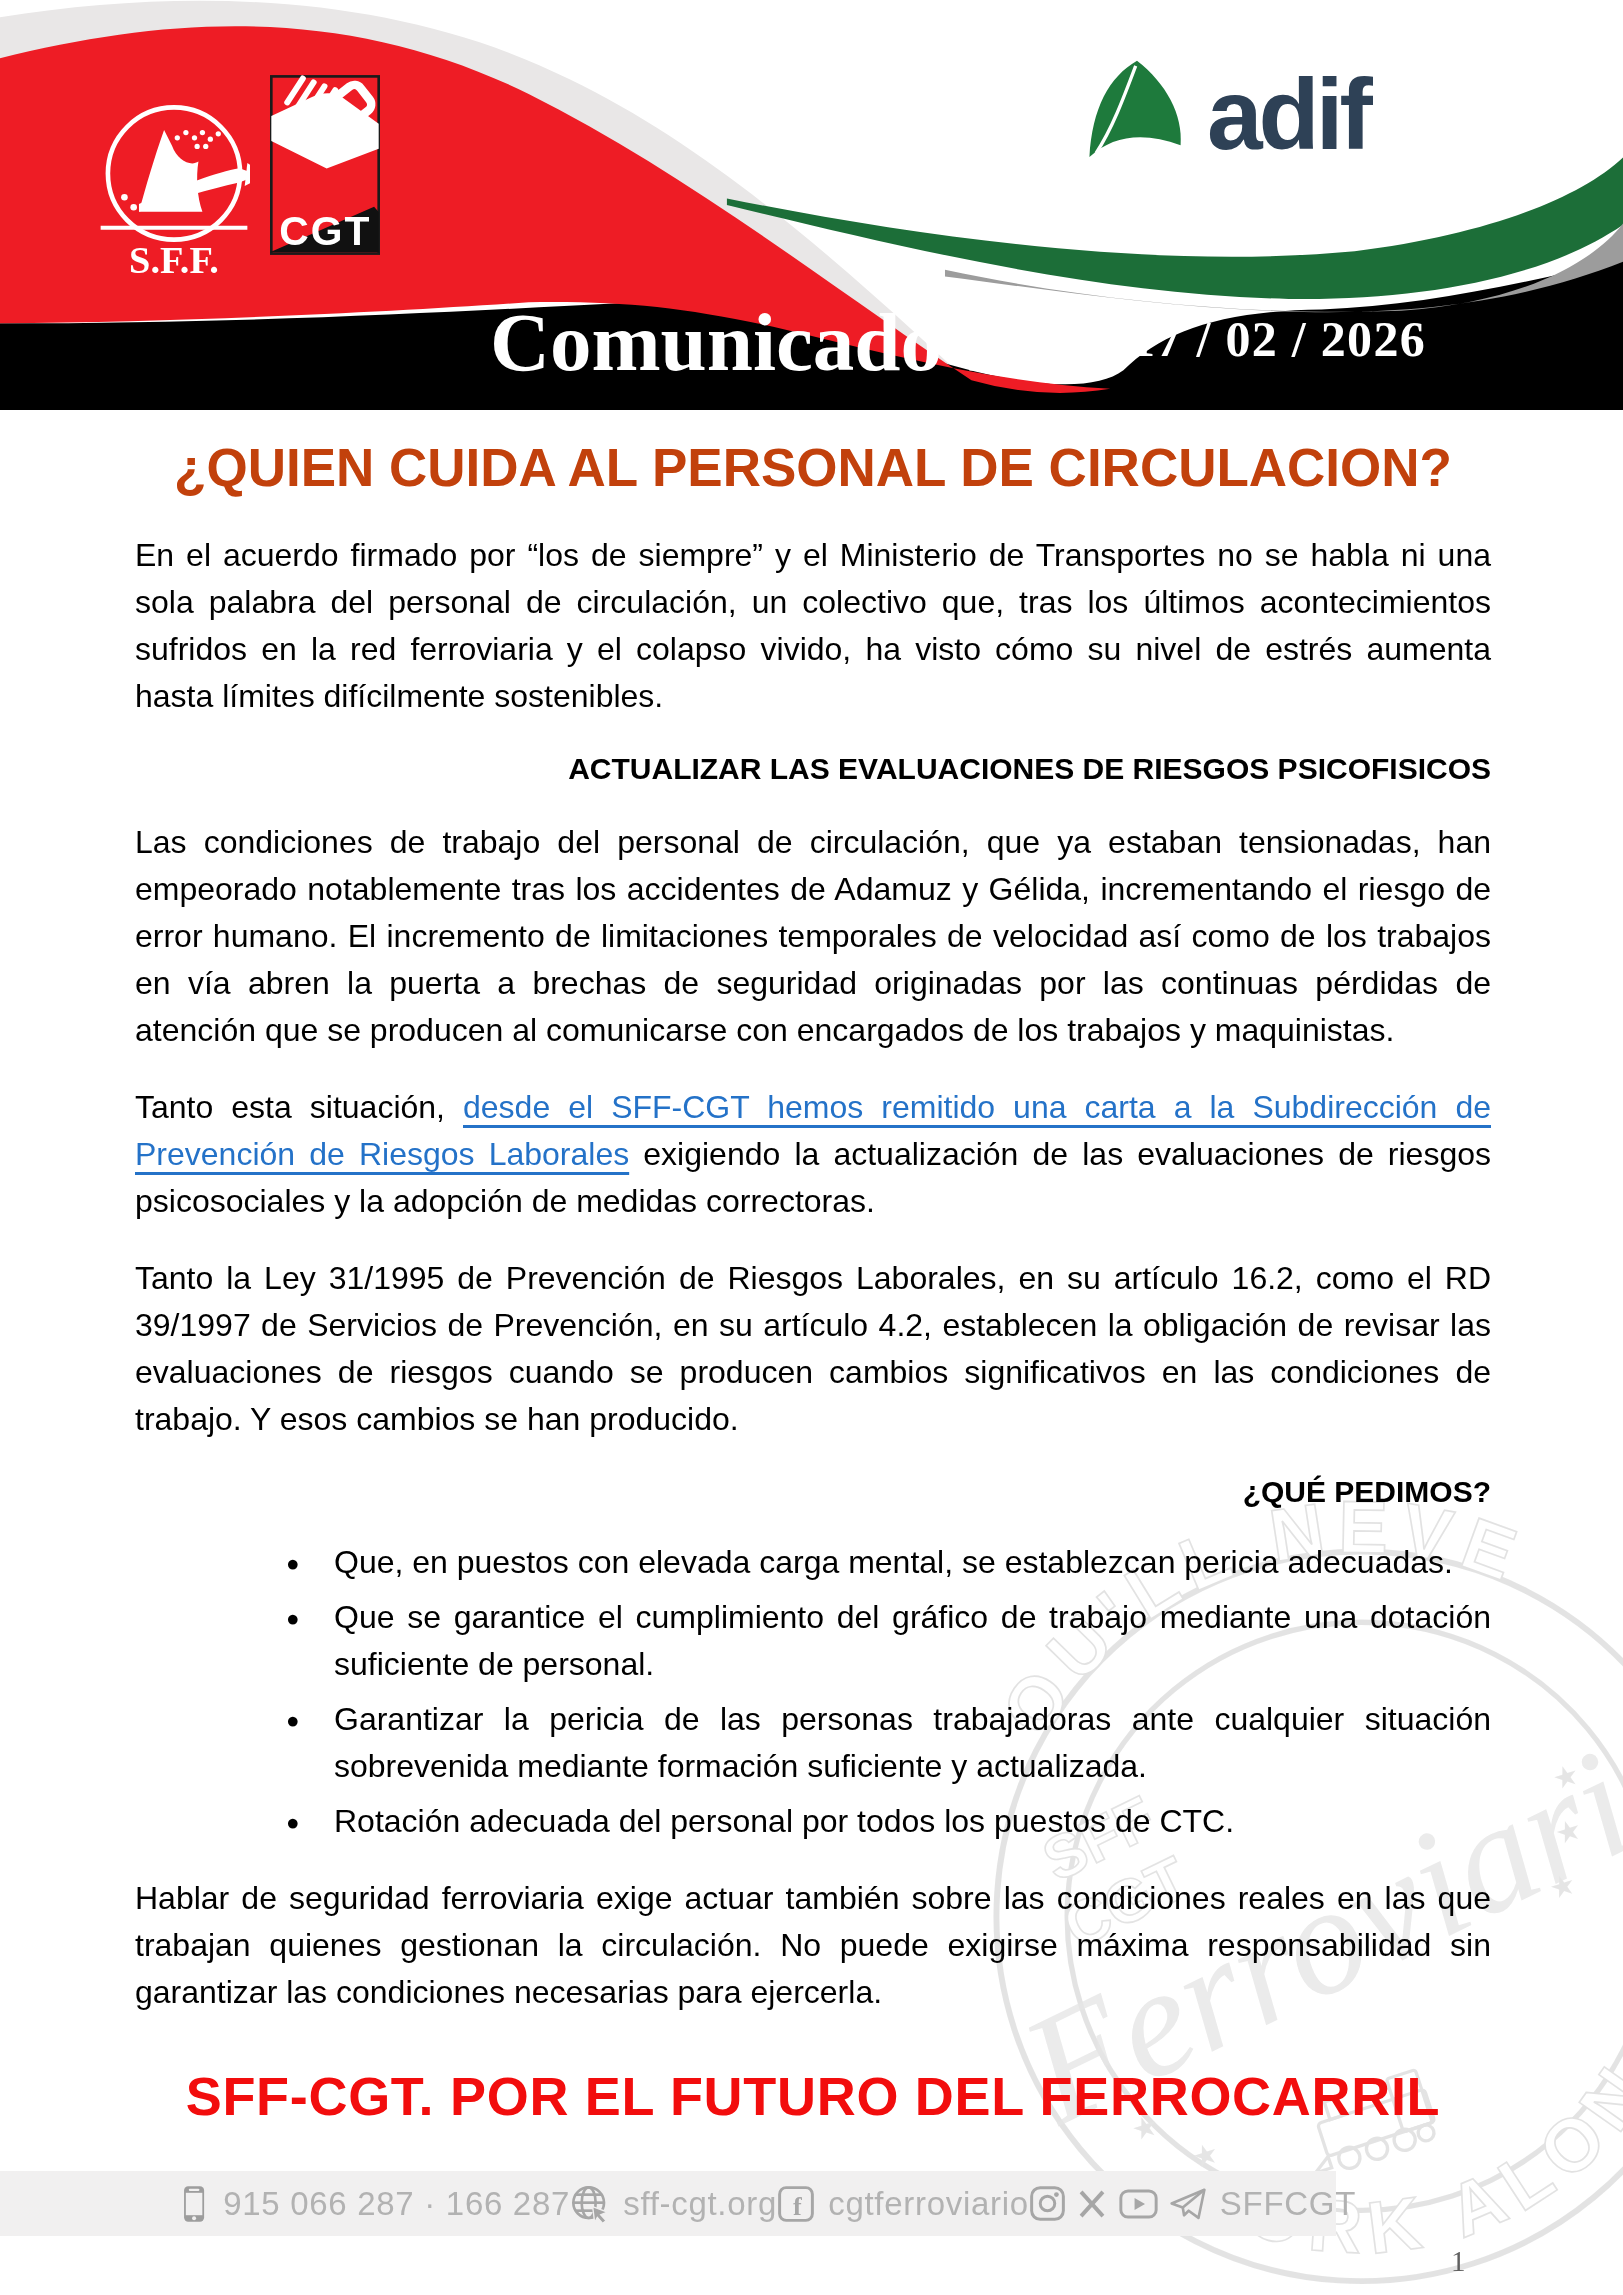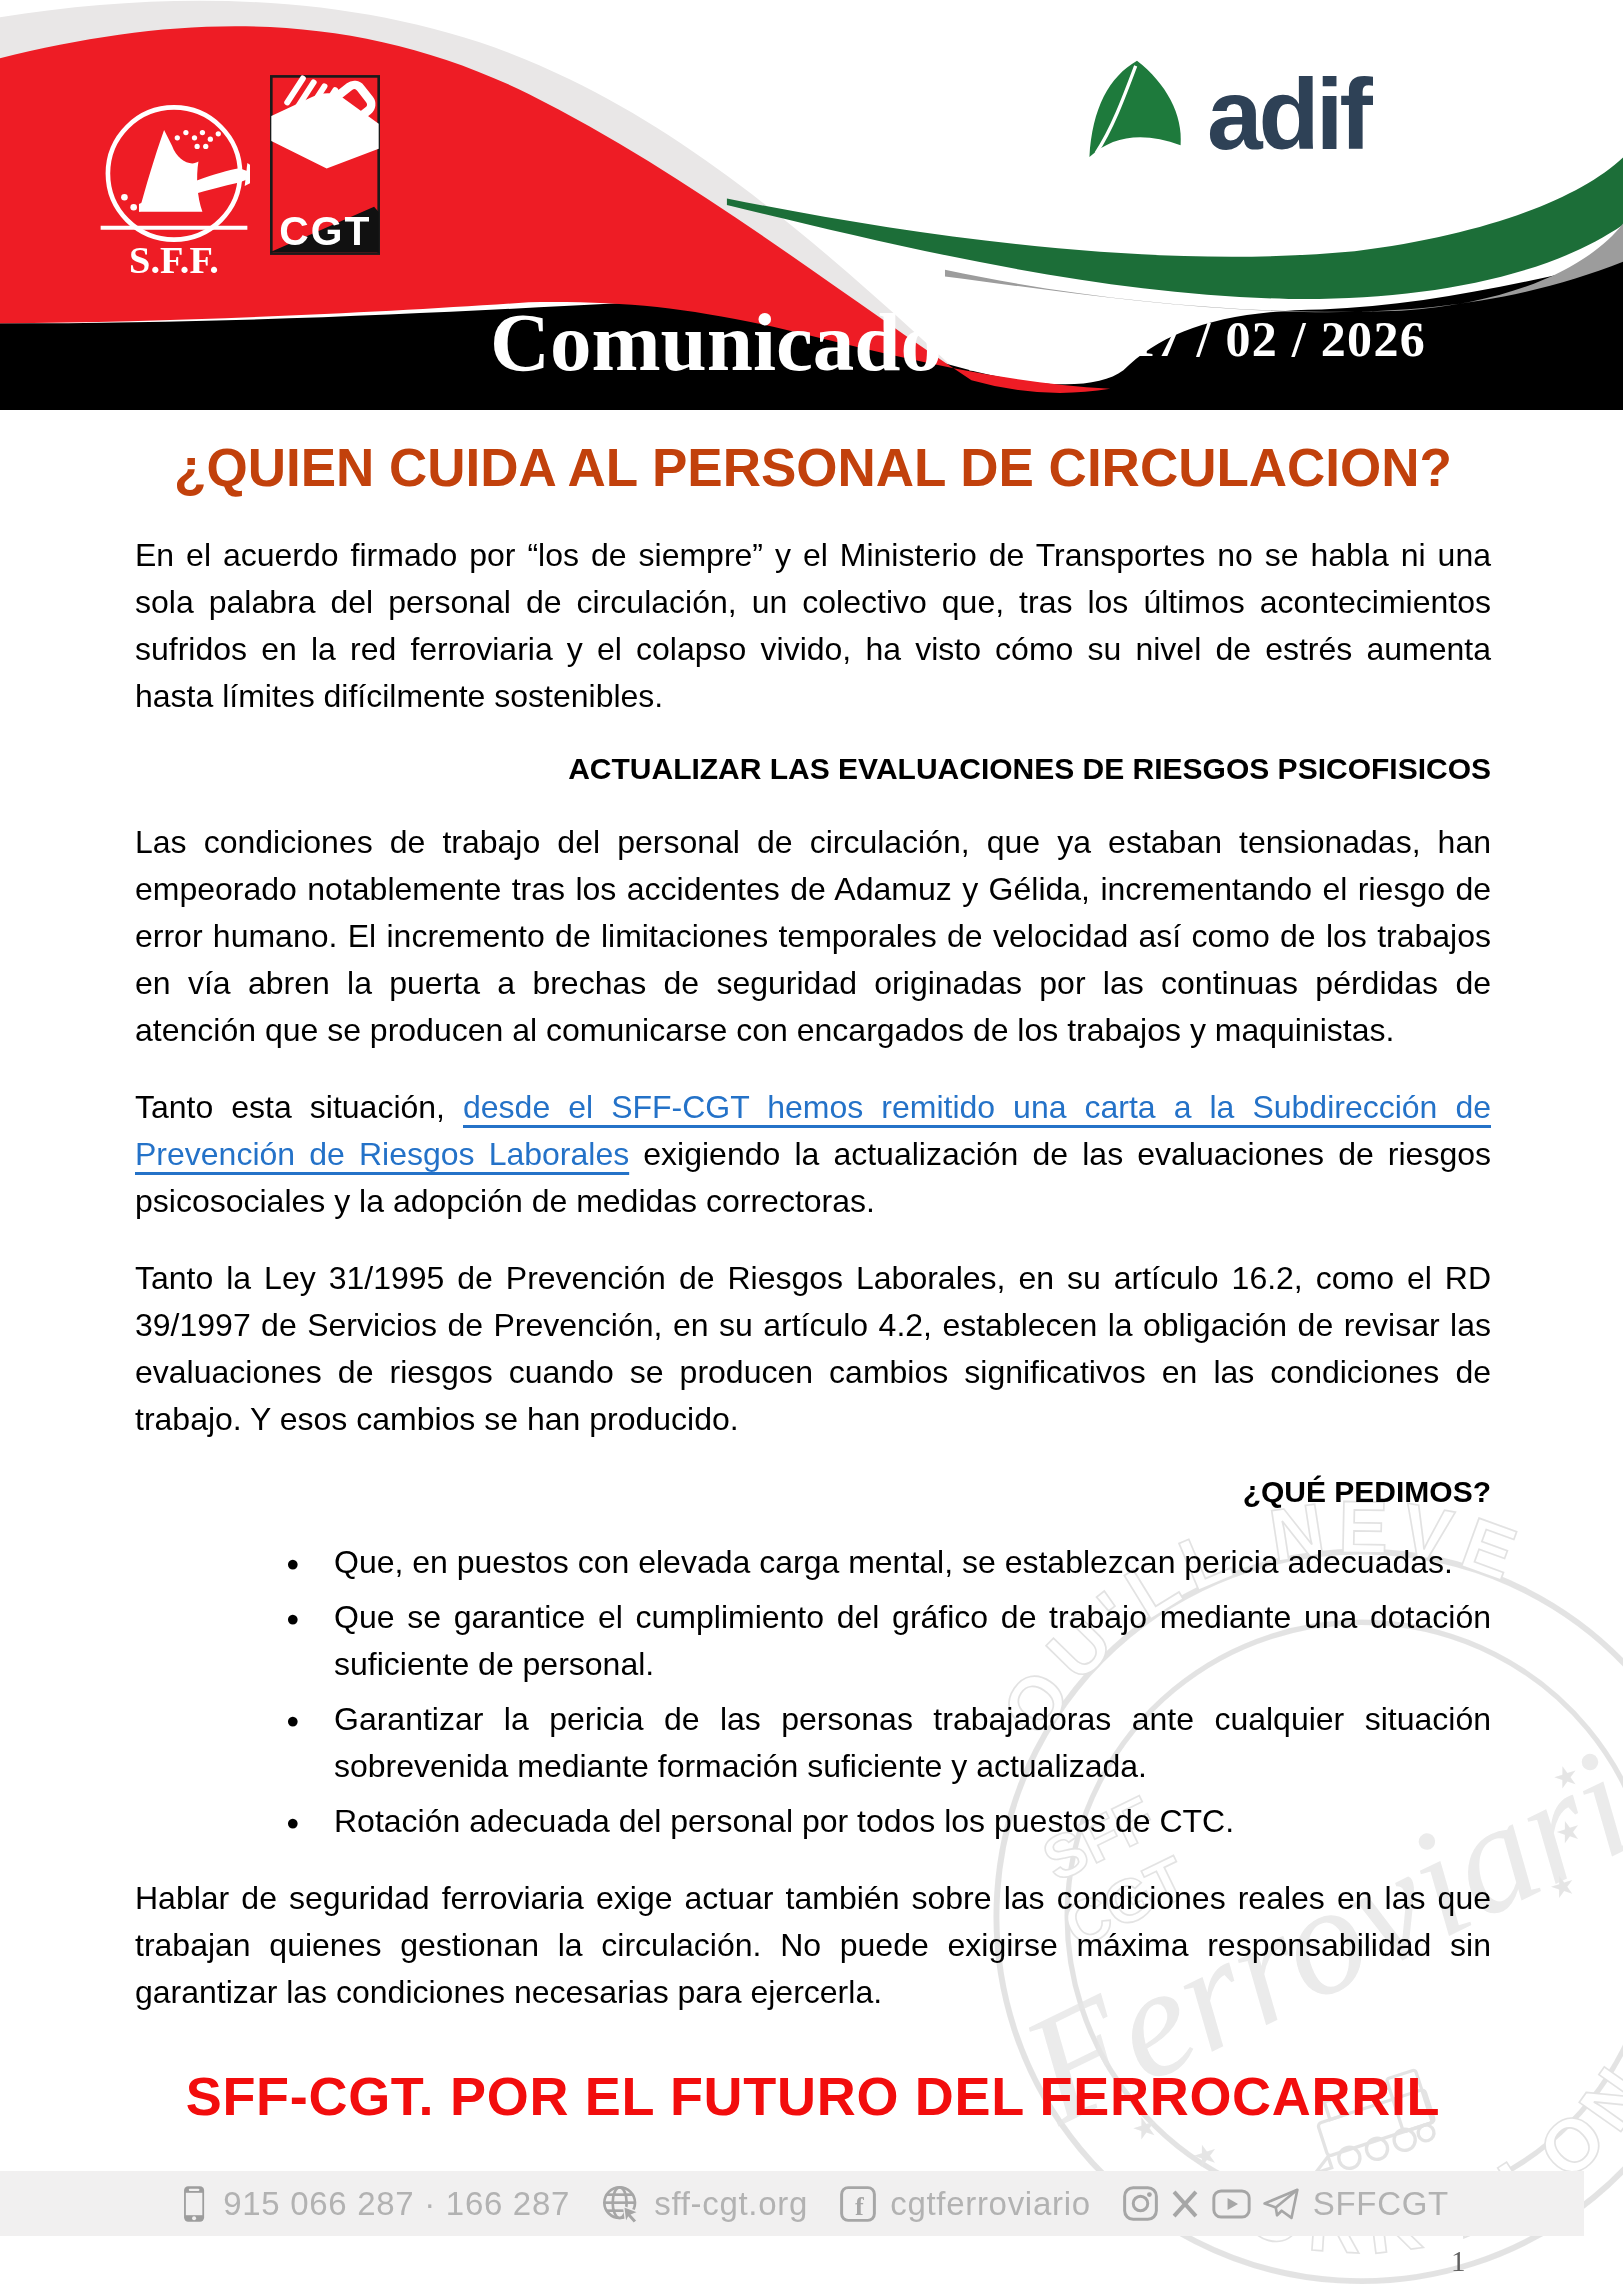--- a/index.html
+++ b/index.html
@@ -54,21 +54,21 @@
   }
   ul.demands li::before{
     content:"\25CF";position:absolute;left:0;top:1.3px;font-size:22.5px;color:#000;
   }
   .slogan{
     margin:50px 0 0 0;text-align:center;color:#f20d0d;font-weight:bold;
     font-size:54px;line-height:61px;letter-spacing:0.7px;white-space:nowrap;
   }
   
   .footer-bar{
-    position:absolute;left:0;top:2171px;width:1584px;height:65px;background:#f1f0f0;z-index:3;
+    position:absolute;left:0;top:2171px;width:1336px;height:65px;background:#f1f0f0;z-index:3;
     display:flex;align-items:center;justify-content:space-between;
     padding:0 135px 0 177px;box-sizing:border-box;
   }
   .f-item{display:flex;align-items:center;gap:13.2px;}
   .f-label{font-size:33px;color:#b2b2b2;letter-spacing:0.7px;white-space:nowrap;}
   .f-item svg{display:block;}
   .social-icons{display:flex;align-items:center;gap:9.3px;}
   .page-number{
     position:absolute;left:1451px;top:2245px;z-index:3;color:#5f5f5f;
     font-family:"Liberation Serif", serif;font-size:29px;

